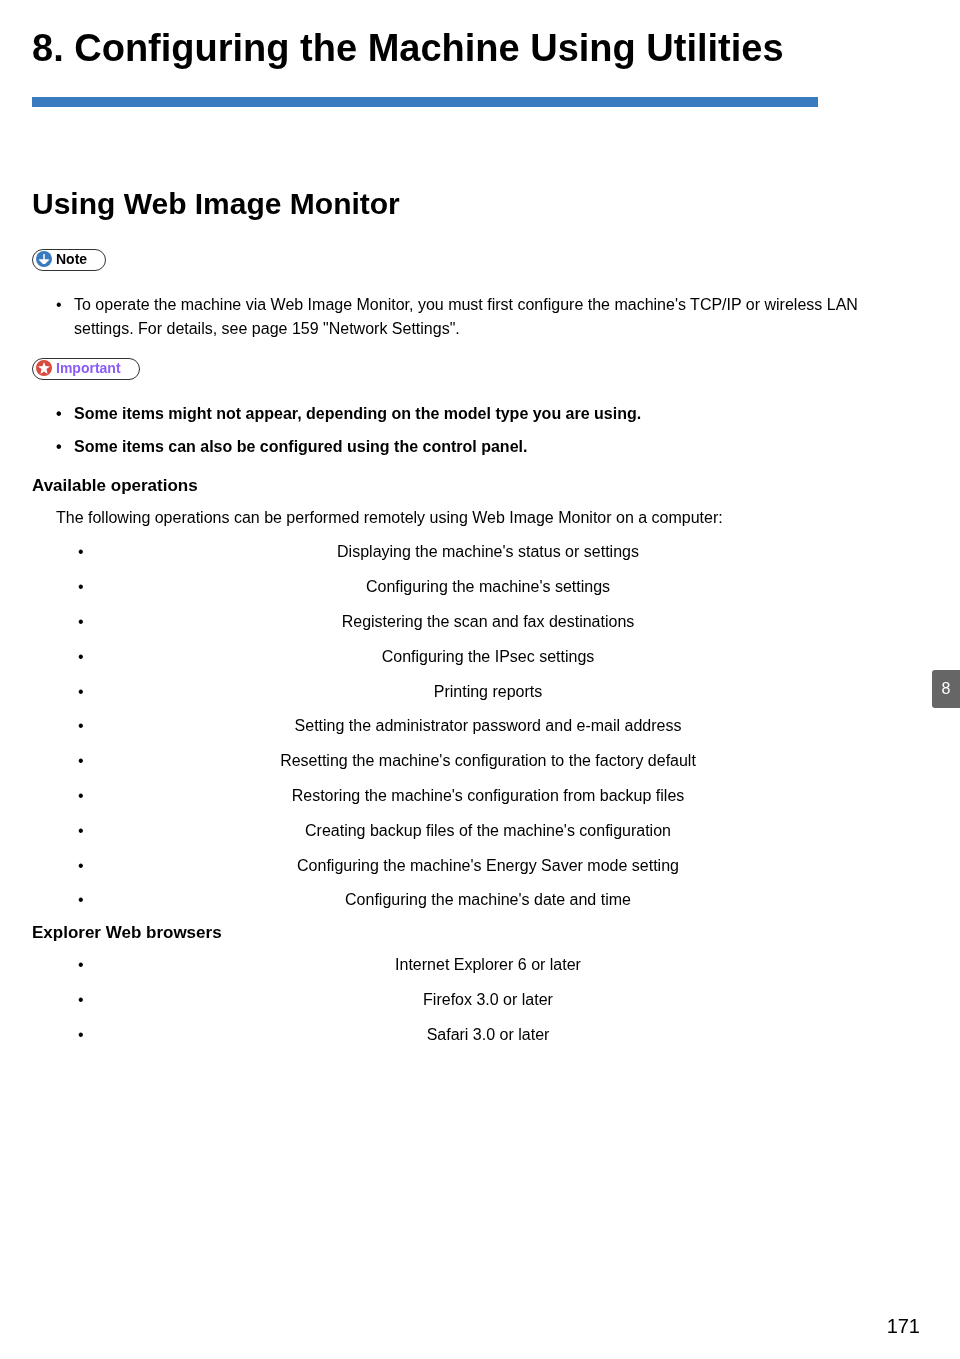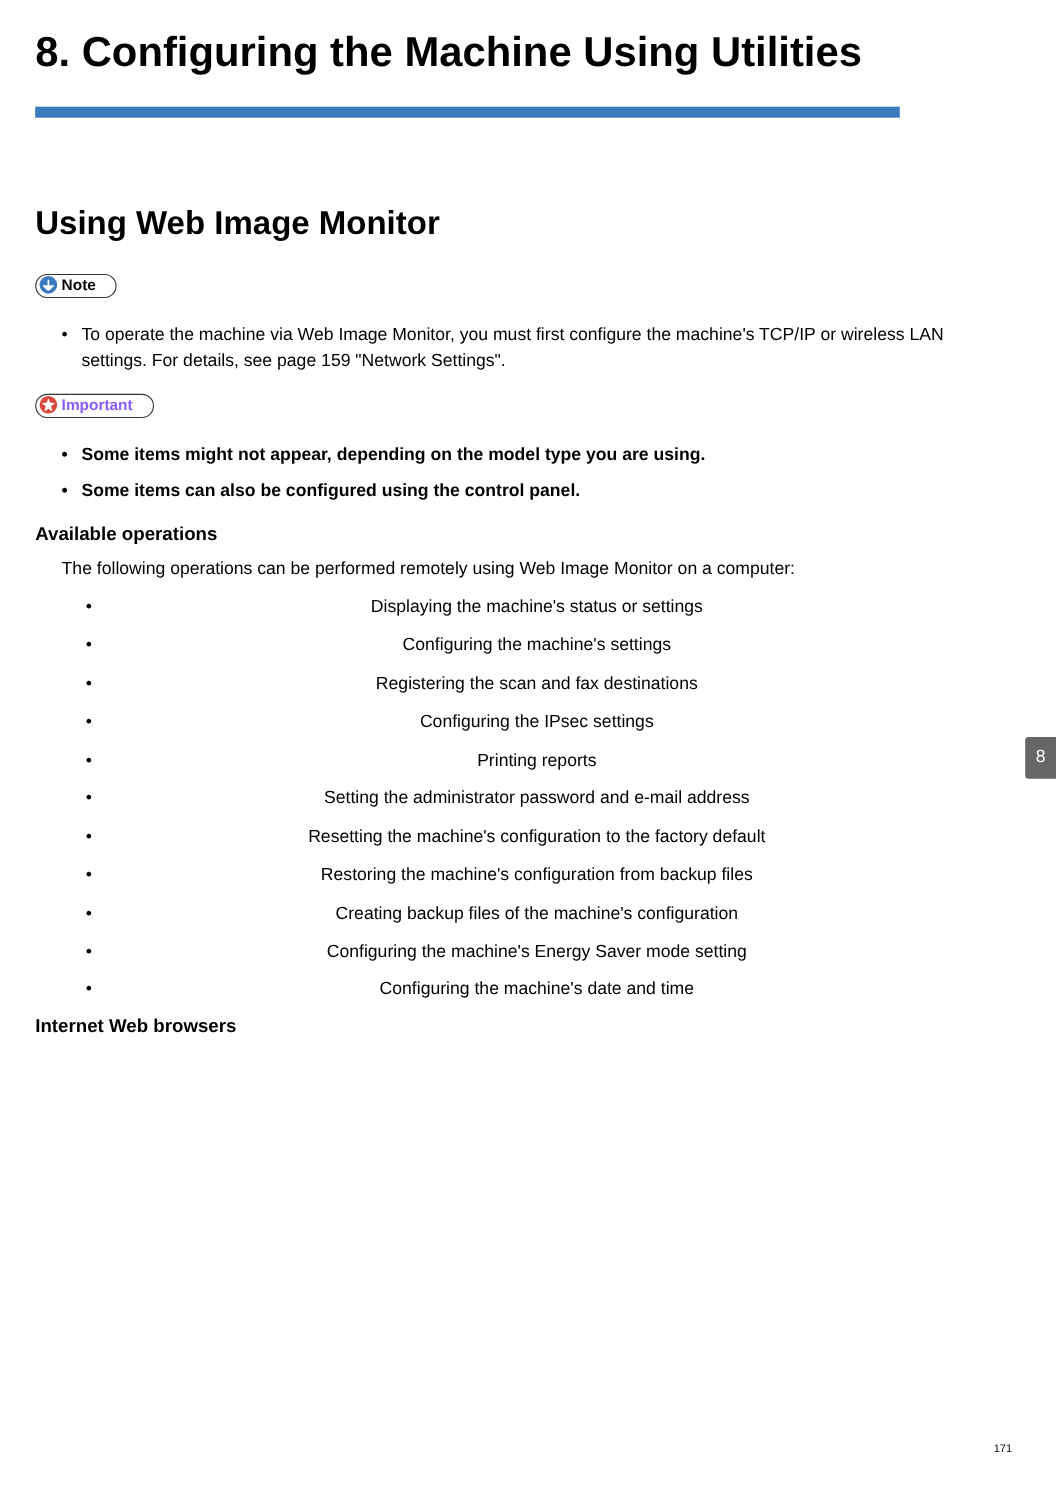--- a/index.html
+++ b/index.html
@@ -129,23 +129,23 @@
       background: #666;
       color: #fff;
       display: flex;
       align-items: center;
       justify-content: center;
       font-size: 16px;
       border-radius: 3px 0 0 3px;
     }
     .page-number {
       position: absolute;
-      bottom: 36px;
+      bottom: 21px;
       right: 40px;
-      font-size: 10px;
+      font-size: 20px;
     }
     .arrow-svg {
       width: 10px;
       height: 10px;
       fill: #fff;
     }
     .star-svg {
       width: 12px;
       height: 12px;
       fill: #fff;
@@ -194,17 +194,22 @@
     <li>Configuring the IPsec settings</li>
     <li>Printing reports</li>
     <li>Setting the administrator password and e-mail address</li>
     <li>Resetting the machine's configuration to the factory default</li>
     <li>Restoring the machine's configuration from backup files</li>
     <li>Creating backup files of the machine's configuration</li>
     <li>Configuring the machine's Energy Saver mode setting</li>
     <li>Configuring the machine's date and time</li>
   </ul>
 
-  <div class="subheading">Internet Web browsers</div>
+  <div class="subheading">Explorer Web browsers</div>
+  <ul class="nested-list">
+    <li>Internet Explorer 6 or later</li>
+    <li>Firefox 3.0 or later</li>
+    <li>Safari 3.0 or later</li>
+  </ul>
 </div>
 
 <div class="chapter-tab">8</div>
 <div class="page-number">171</div>
 
 </body></html>

